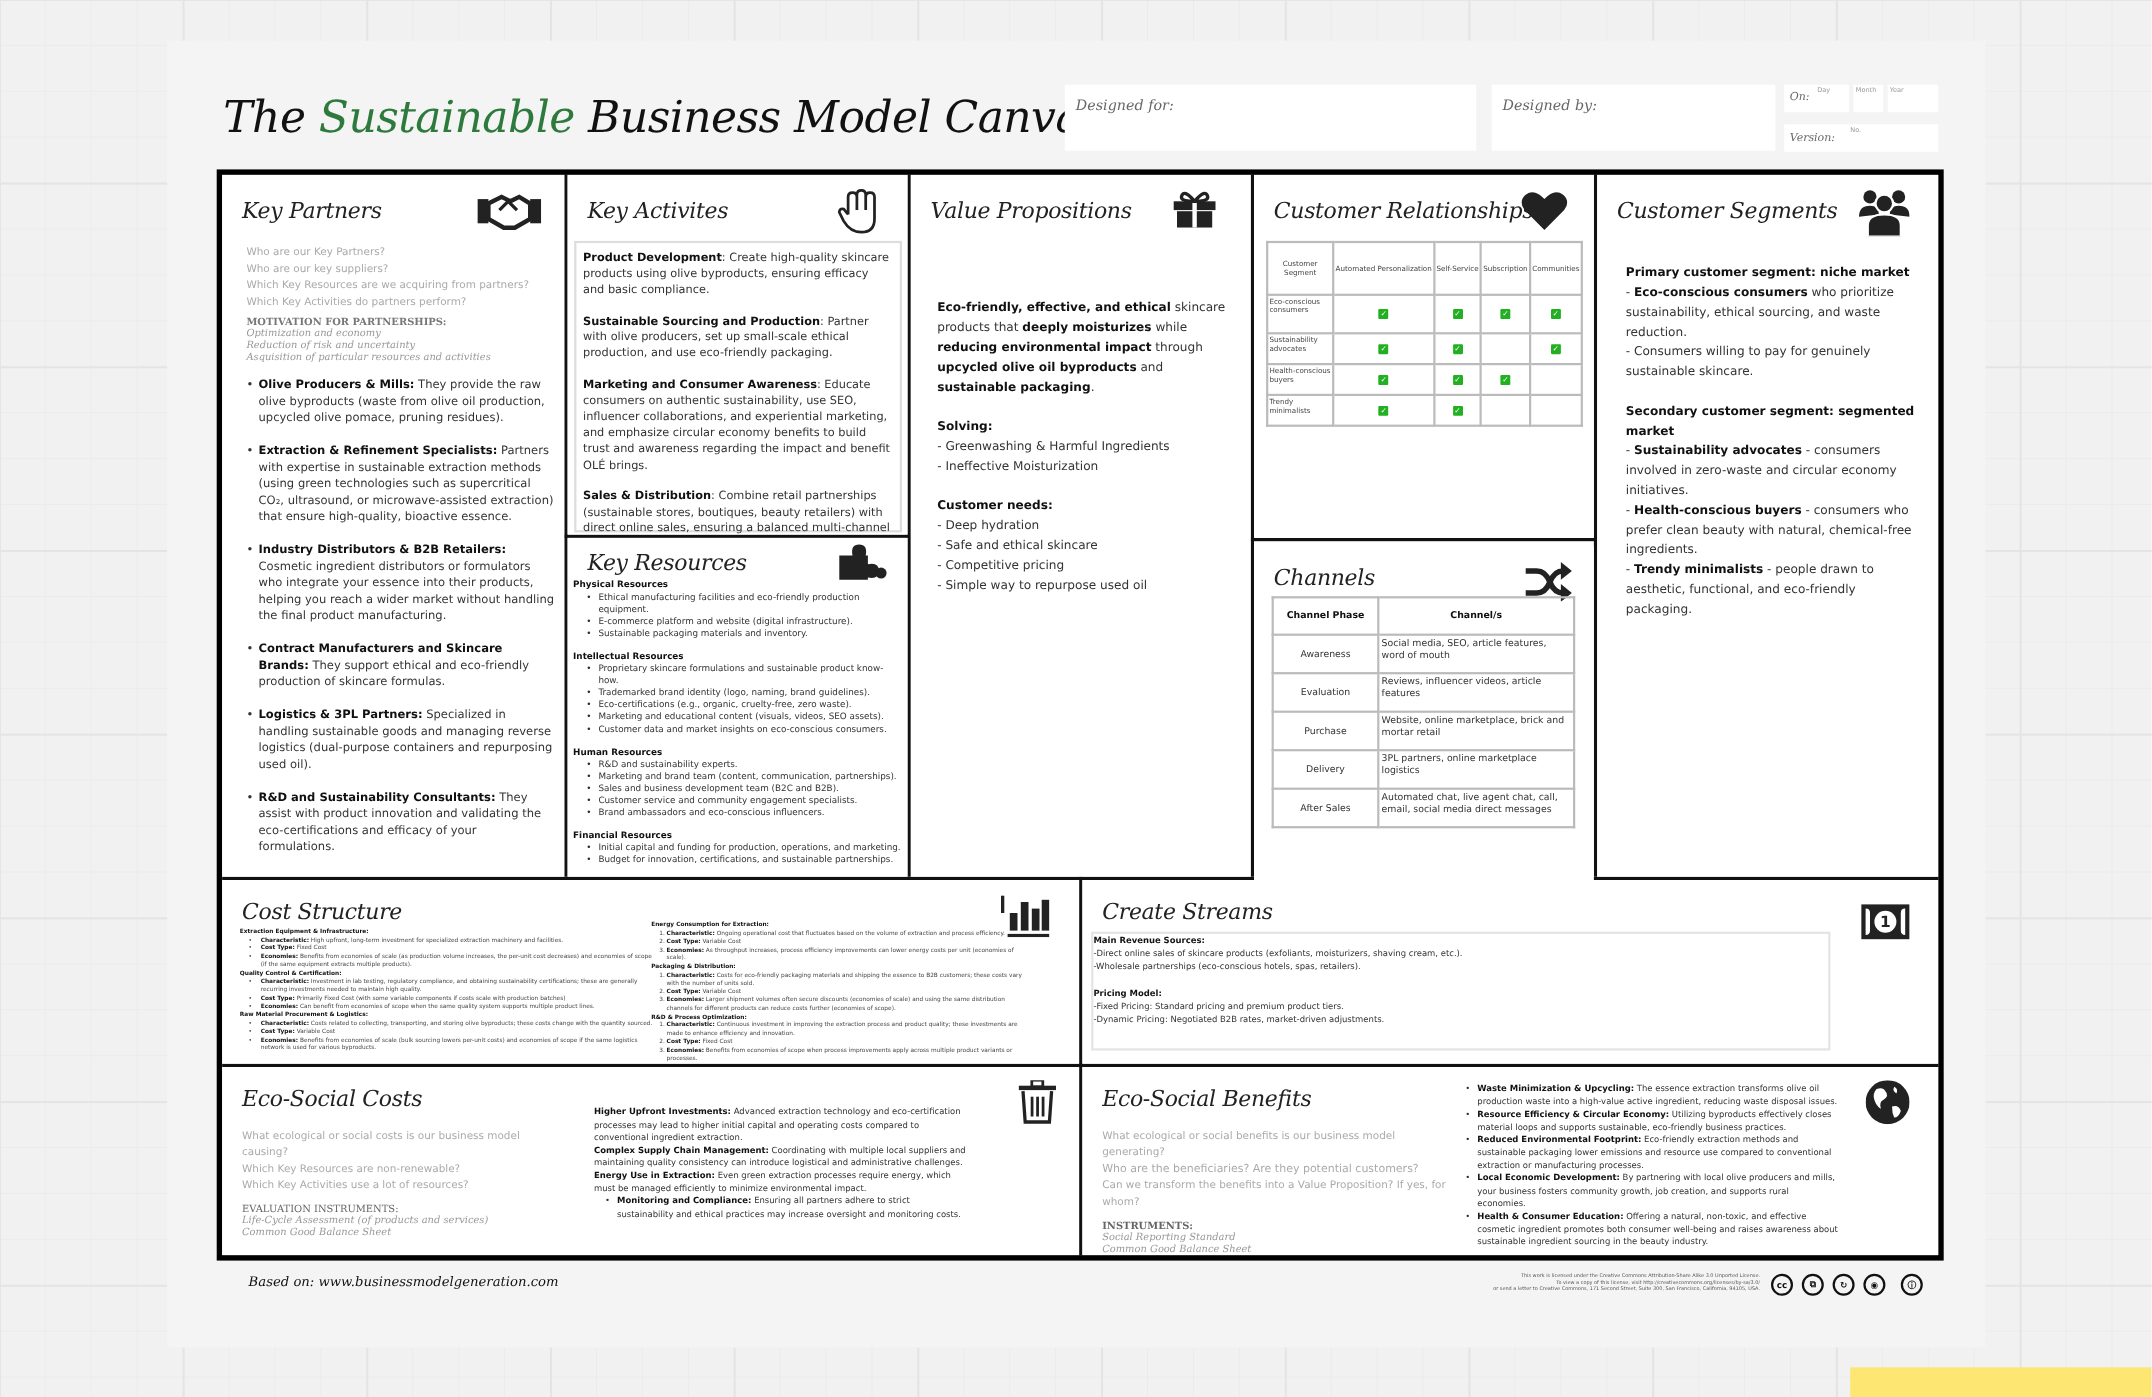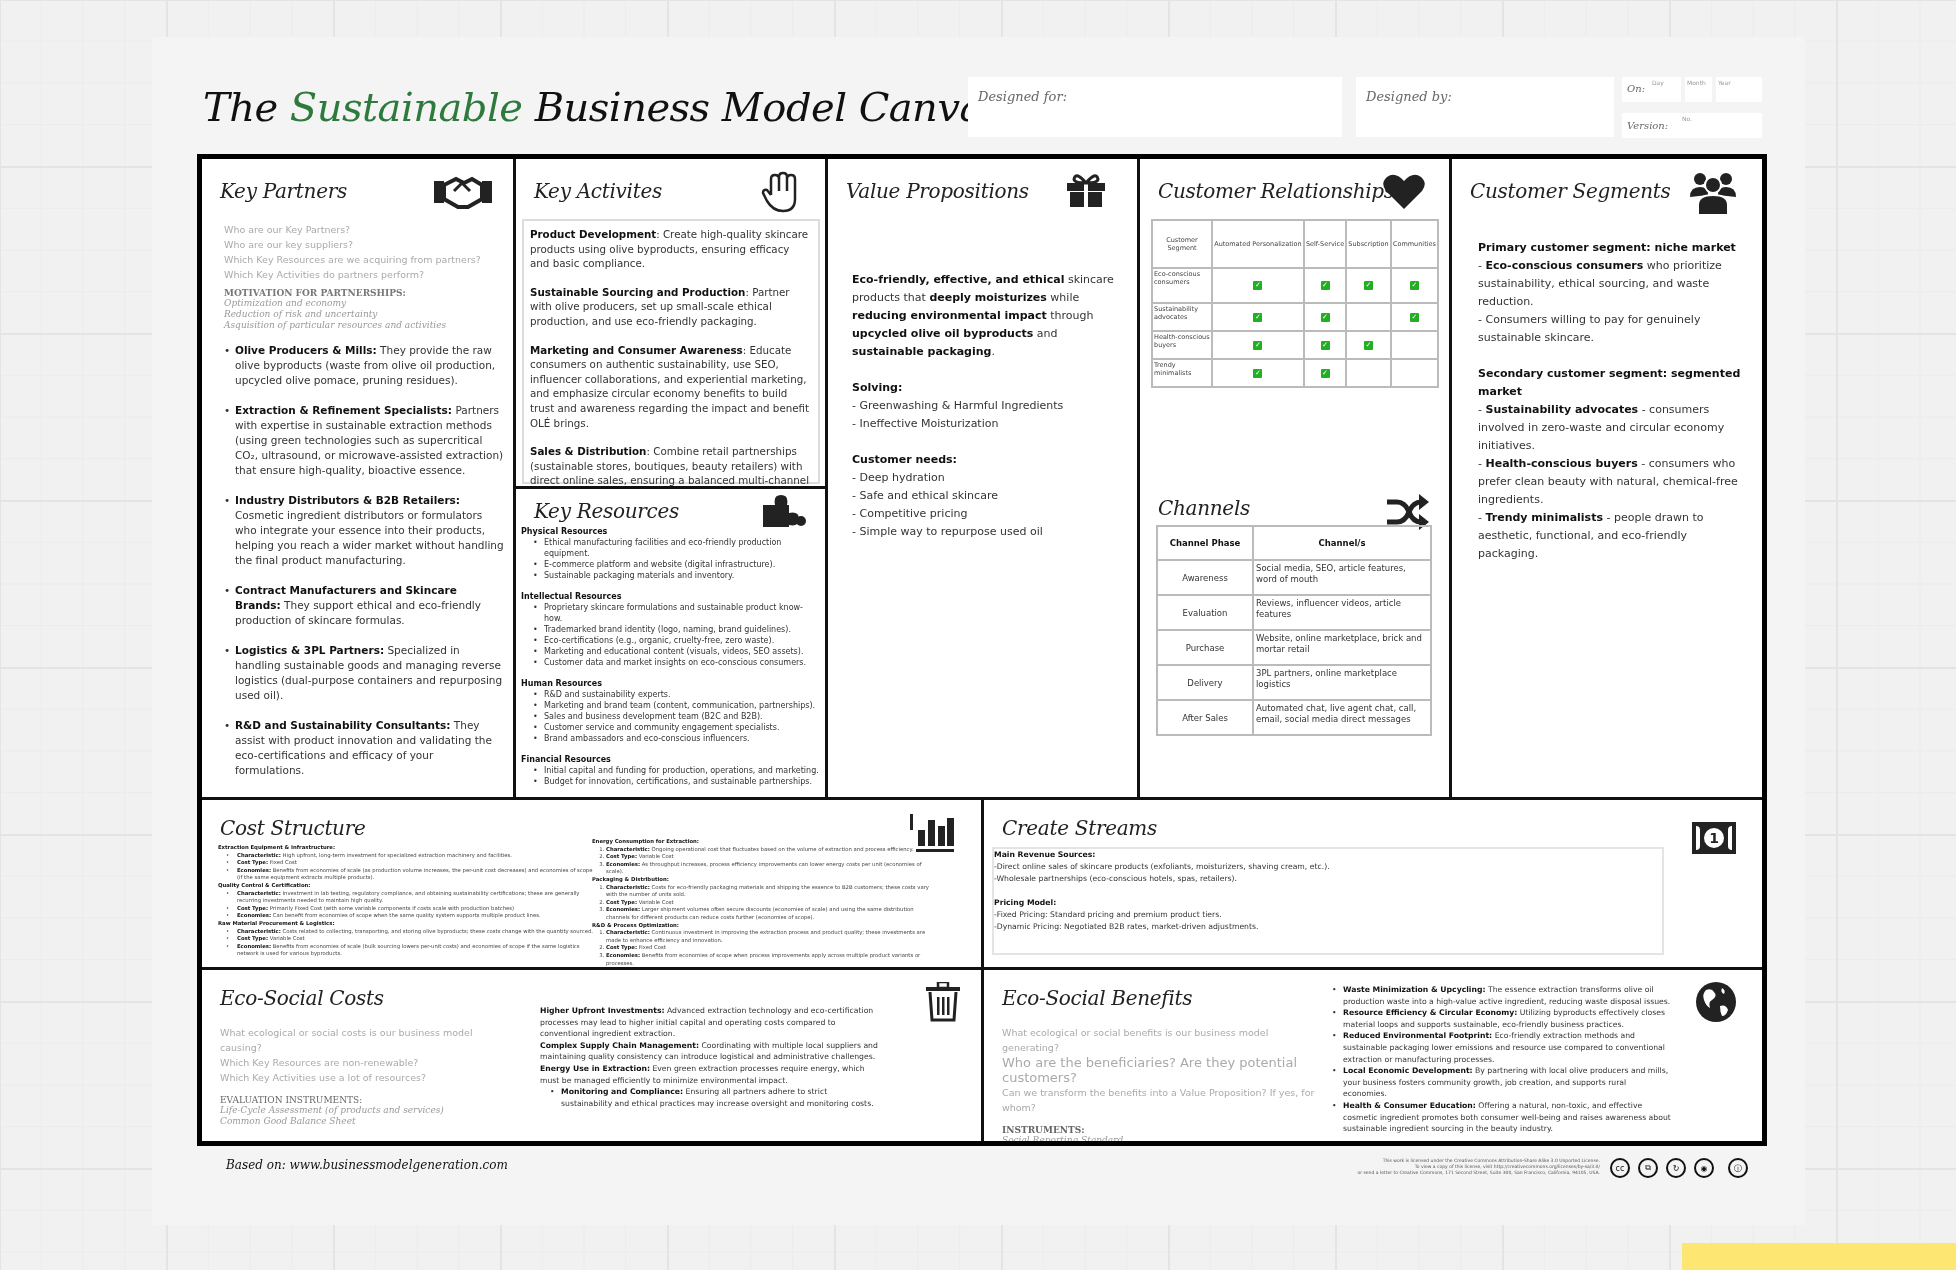--- a/index.html
+++ b/index.html
@@ -74,21 +74,21 @@
   .footer-left {
     position: absolute; left: 226px; top: 1158px;
     font-family: "DejaVu Serif", serif; font-style: italic; font-size: 12px; color: #111;
   }
   .license {
     position: absolute; left: 1280px; top: 1158px; width: 320px; text-align: right;
     font-size: 4.5px; line-height: 6px; color: #555;
   }
   .cc-icons { position: absolute; left: 1610px; top: 1158px; display: flex; gap: 8px; }
   .cc { width: 20px; height: 20px; border: 2px solid #111; border-radius: 50%;
-        font-size: 8px; font-weight: normal; display: flex; align-items: center; justify-content: center; color: #111; }
+        font-size: 8px; font-weight: bold; display: flex; align-items: center; justify-content: center; color: #111; }
   .sticky { position: absolute; left: 1682px; top: 1243px; width: 274px; height: 27px; background: #fde772; }
 </style>
 </head>
 <body>
 
 <div class="board"></div>
 
 <div class="title">
   <span>The</span>
   <span class="green">Sustainable</span>
@@ -274,21 +274,21 @@
         <td class="seg">Trendy minimalists</td>
         <td><span class="chk">✓</span></td>
         <td><span class="chk">✓</span></td>
         <td></td>
         <td></td>
       </tr>
     </tbody>
       </table>
   </div>
 
-  <div class="cell" style="left:938px;top:321px;width:309px;height:305px;">
+  <div class="cell" style="left:938px;top:338px;width:309px;height:305px;">
     <div class="cell-title" style="top:16px;">Channels</div>
     <svg class="icon" style="left:245px;top:14px;" width="44" height="36" viewBox="0 0 44 36">
       <path d="M2 8 L12 8 Q20 8 24 18 Q28 28 36 28" fill="none" stroke="#222" stroke-width="5"></path>
       <path d="M2 28 L12 28 Q20 28 24 18 Q28 8 36 8" fill="none" stroke="#222" stroke-width="5"></path>
       <path d="M34 0 L44 8 L34 16 Z" fill="#222"></path>
       <path d="M34 20 L44 28 L34 36 Z" fill="#222"></path>
     </svg>
     <table class="ch" style="position:absolute;left:16px;top:45px;width:276px;">
       <tbody>
           <tr>
@@ -444,21 +444,21 @@
   <div class="cell" style="left:782px;top:811px;width:778px;height:171px;">
     <div class="cell-title" style="top:16px;">Eco-Social Benefits</div>
     <svg class="icon" style="left:712px;top:12px;" width="40" height="40" viewBox="0 0 40 40">
       <circle cx="20" cy="20" r="20" fill="#222"></circle>
       <path d="M10 8 Q16 6 18 10 Q22 14 16 18 Q12 20 14 26 Q10 24 8 18 Q6 12 10 8 Z" fill="#fff"></path>
       <path d="M24 24 Q30 22 32 28 Q30 34 26 34 Q24 30 24 24 Z" fill="#fff"></path>
       <path d="M26 6 Q30 8 28 12 Q24 10 26 6 Z" fill="#fff"></path>
     </svg>
     <div style="position:absolute;left:18px;top:55px;width:320px;">
       <div class="prompt" style="font-size:9.5px;">What ecological or social benefits is our business model generating?</div>
-      <div class="prompt" style="font-size:13px;">Who are the beneficiaries? Are they potential customers?</div>
+      <div class="prompt" style="font-size:10px;">Who are the beneficiaries? Are they potential customers?</div>
       <div class="prompt" style="font-size:9.5px;">Can we transform the benefits into a Value Proposition? If yes, for whom?</div>
       <div class="prompt-head" style="margin-top:10px;color:#666;">INSTRUMENTS:</div>
       <div class="prompt-it">Social Reporting Standard</div>
       <div class="prompt-it">Common Good Balance Sheet</div>
     </div>
     <ul class="bul small-txt" style="position:absolute;left:348px;top:14px;width:340px;font-size:7.7px;line-height:11.6px;">
       <li><b>Waste Minimization &amp; Upcycling:</b><span> The essence extraction transforms olive oil production waste into a high-value active ingredient, reducing waste disposal issues.</span></li>
       <li><b>Resource Efficiency &amp; Circular Economy:</b><span> Utilizing byproducts effectively closes material loops and supports sustainable, eco-friendly business practices.</span></li>
       <li><b>Reduced Environmental Footprint:</b><span> Eco-friendly extraction methods and sustainable packaging lower emissions and resource use compared to conventional extraction or manufacturing processes.</span></li>
       <li><b>Local Economic Development:</b><span> By partnering with local olive producers and mills, your business fosters community growth, job creation, and supports rural economies.</span></li>

